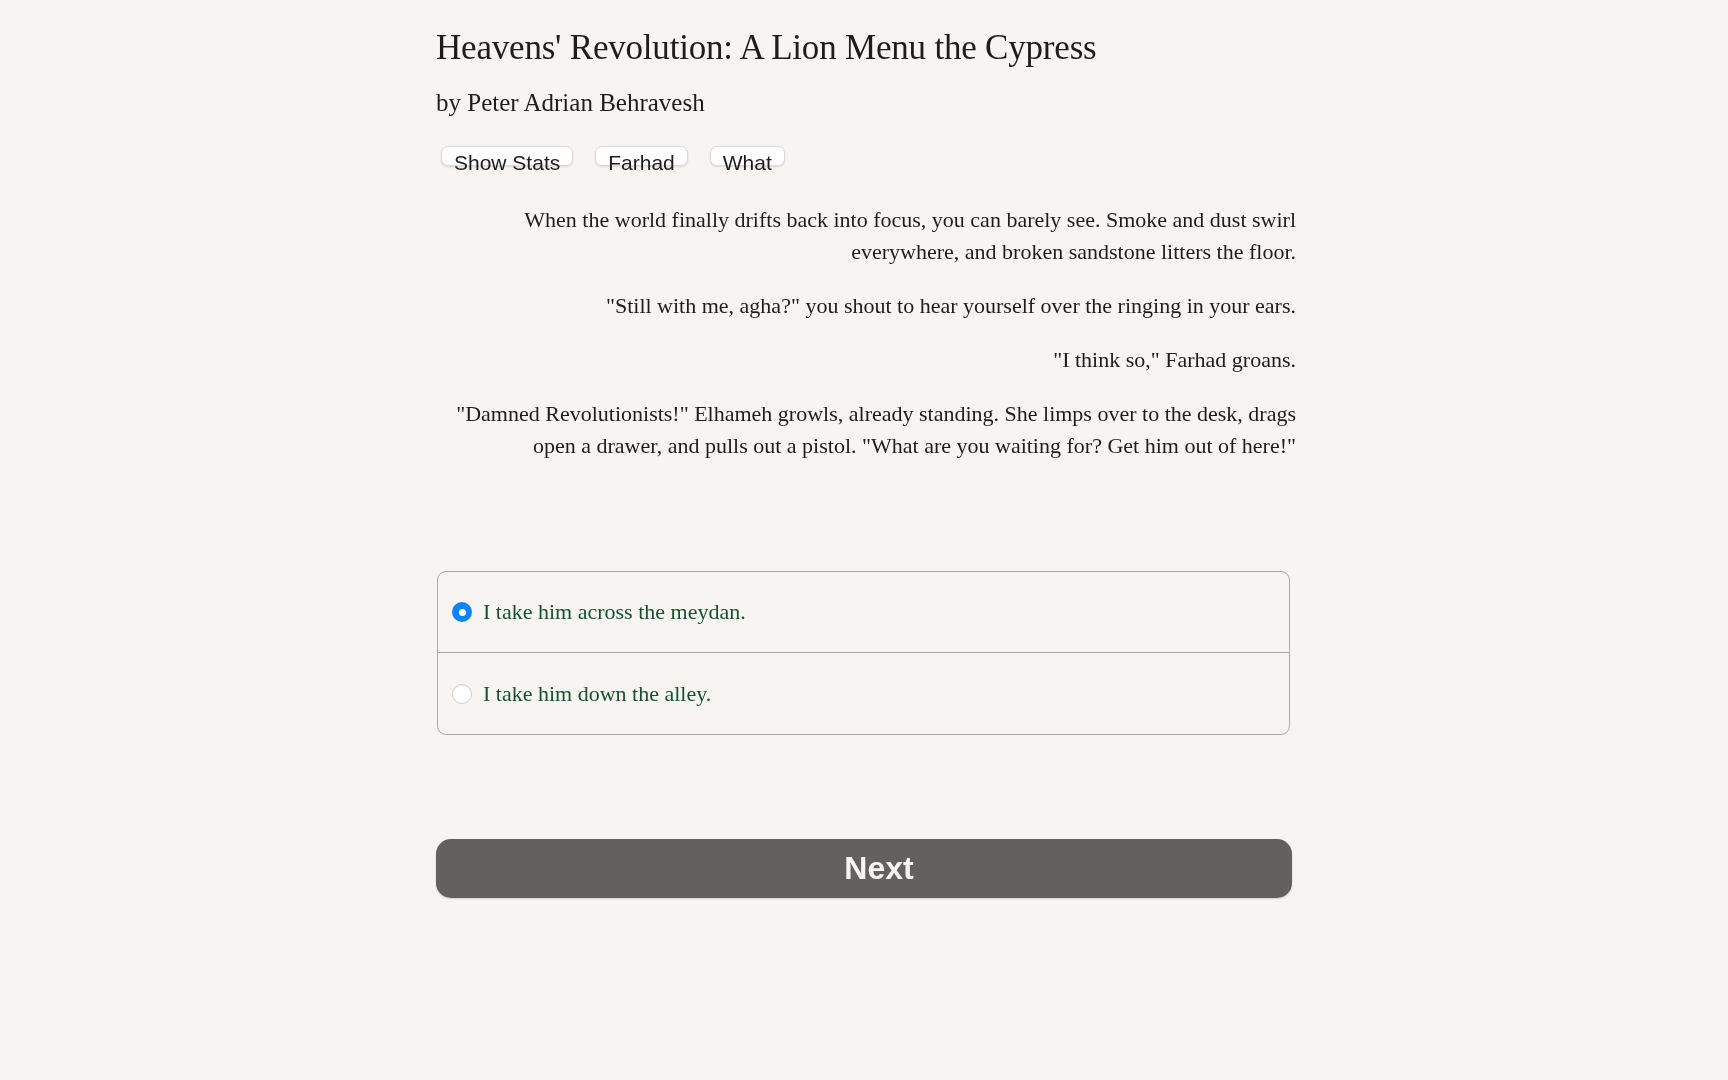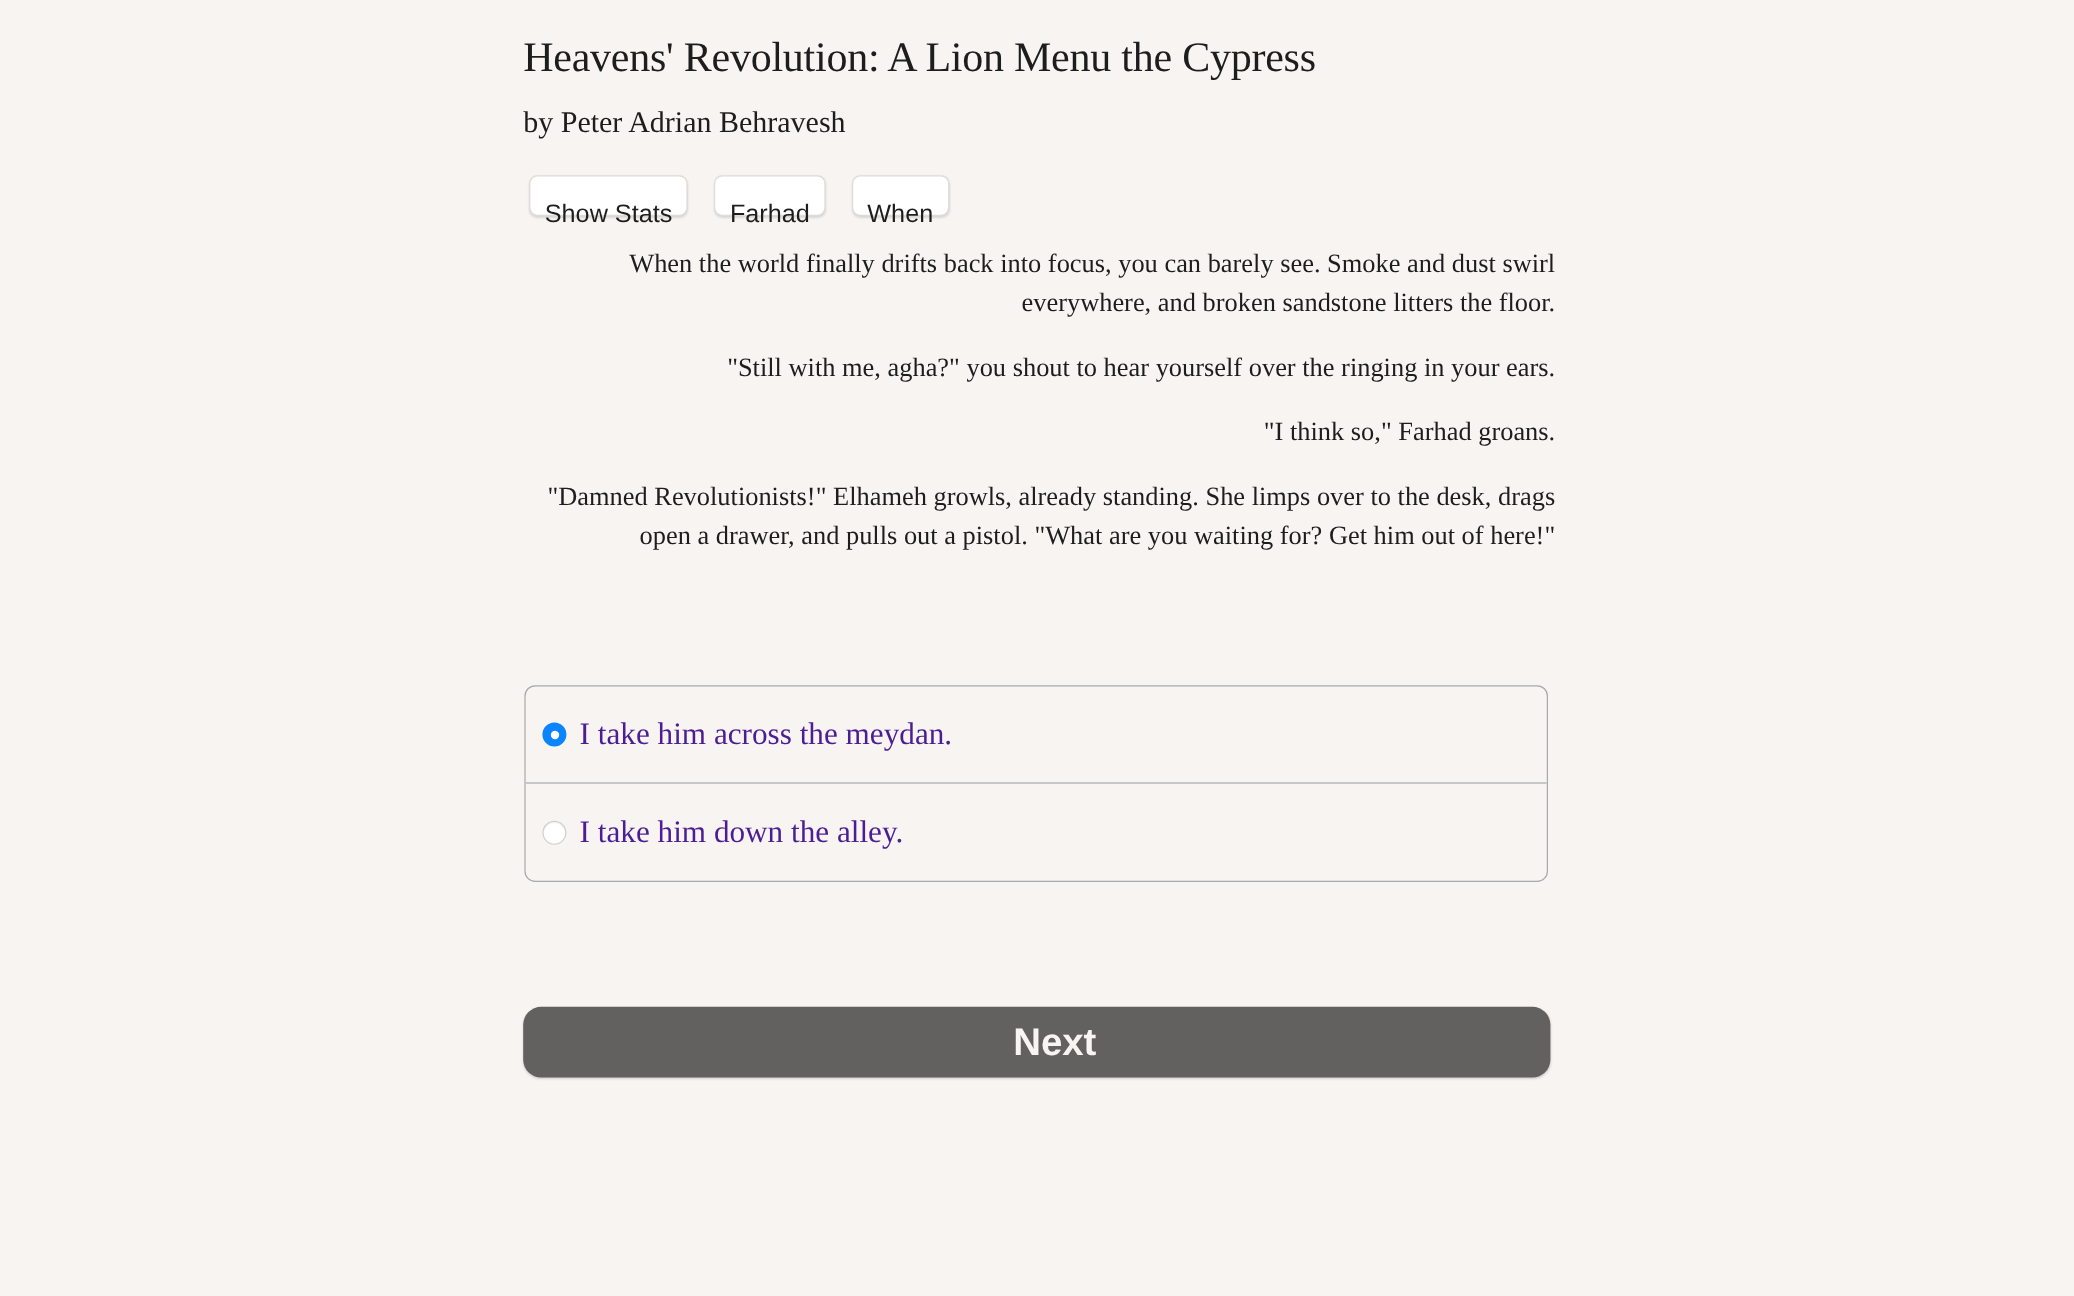--- a/index.html
+++ b/index.html
@@ -45,21 +45,21 @@
       position: absolute;
       top: 146px;
       left: 5px;
       display: flex;
       gap: 22px;
     }
     .tb-btn {
       font-family: "Liberation Sans", "DejaVu Sans", sans-serif;
       font-size: 21px;
       height: 20px;
-      padding: 16px 12px;
+      padding: 0 12px;
       background: #ffffff;
       border: 1px solid #dedbd8;
       border-radius: 7px;
       box-shadow: 0 1px 2px rgba(0,0,0,0.12);
       color: #1d1d1d;
       cursor: pointer;
       line-height: 32px;
     }
     .story {
       position: absolute;
@@ -121,22 +121,22 @@
       left: 50%;
       top: 50%;
       width: 7px;
       height: 7px;
       margin-left: -3.5px;
       margin-top: -3.5px;
       border-radius: 50%;
       background: #ffffff;
     }
     .choice-label {
-      font-size: 26px;
-      color: #4c1d95;
+      font-size: 22px;
+      color: #14532d;
       text-align: right;
     }
     .next-btn {
       position: absolute;
       top: 839px;
       left: 0;
       width: 856px;
       height: 59px;
       border: none;
       border-radius: 15px;
@@ -153,21 +153,21 @@
 </head>
 <body>
 
 <div class="container">
   <h1 class="title">Heavens' Revolution: A Lion Menu the Cypress</h1>
   <div class="author">by Peter Adrian Behravesh</div>
 
   <div class="toolbar">
     <button class="tb-btn">Show Stats</button>
     <button class="tb-btn">Farhad</button>
-    <button class="tb-btn">When</button>
+    <button class="tb-btn">What</button>
   </div>
 
   <div class="story">
     <p>When the world finally drifts back into focus, you can barely see. Smoke and dust swirl everywhere, and broken sandstone litters the floor.</p>
     <p>"Still with me, agha?" you shout to hear yourself over the ringing in your ears.</p>
     <p>"I think so," Farhad groans.</p>
     <p>"Damned Revolutionists!" Elhameh growls, already standing. She limps over to the desk, drags open a drawer, and pulls out a pistol. "What are you waiting for? Get him out of here!"</p>
   </div>
 
   <div class="choices">

